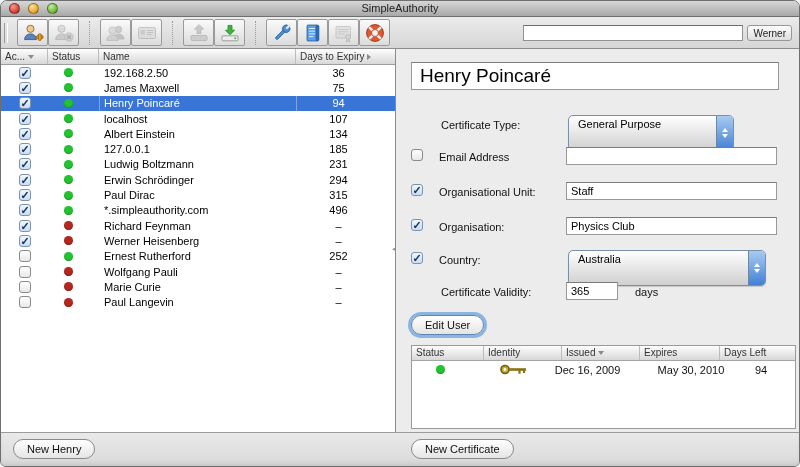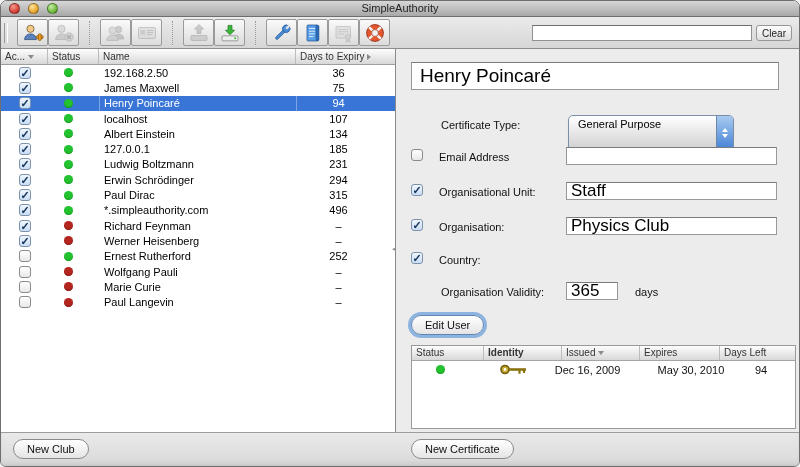--- a/index.html
+++ b/index.html
@@ -62,41 +62,41 @@
   .dot.red   { background:var(--red,#b5261f);  box-shadow:inset 0 -1px 1px rgba(70,0,0,.4); }
   .aqua-check {
     width:12px; height:12px; border:1px solid #8a8a8a; border-radius:3px; background:linear-gradient(#ffffff,#e8e8e8);
     font-size:11px; font-weight:bold; color:#16365c; line-height:10px; text-align:center; display:inline-block;
   }
   .aqua-check.checked { background:linear-gradient(#f0f6fd,#c9ddf5); border-color:#7d93ac; }
   .divider-knob { position:absolute; left:391px; top:196px; width:4px; height:7px; color:#8e8e8e; font-size:7px; line-height:7px; }
   
   .right-panel { position:relative; flex:1; background:#ececec; font-size:11px; color:#111; }
   .abs { position:absolute; }
-  .tfield { border:1px solid #989898; border-top-color:#7b7b7b; background:#fff; font-size:17px; padding:0 4px; font-family:"Liberation Sans",sans-serif; }
+  .tfield { border:1px solid #989898; border-top-color:#7b7b7b; background:#fff; font-size:11px; padding:0 4px; font-family:"Liberation Sans",sans-serif; }
   .name-field { left:15px; top:13px; width:368px; height:28px; font-size:19px; padding:0 8px; }
   .flabel { line-height:18px; white-space:nowrap; }
   .popup {
     display:flex; align-items:stretch; height:36px; border:1px solid #7b90a8; border-radius:5px; overflow:hidden;
     background:linear-gradient(#ffffff,#cfcfcf); box-shadow:0 1px 1px rgba(0,0,0,.15);
   }
   .popup .ptext { flex:1; font-size:11px; line-height:17px; padding-left:9px; color:#000; }
   .popup .pcap { width:17px; background:linear-gradient(#a7cbf1,#4480d4); border-left:1px solid #6d87a6; display:flex; flex-direction:column; align-items:center; justify-content:center; gap:2px; }
   .pcap .up { width:0; height:0; border-left:3px solid transparent; border-right:3px solid transparent; border-bottom:4px solid #fff; }
   .pcap .dn { width:0; height:0; border-left:3px solid transparent; border-right:3px solid transparent; border-top:4px solid #fff; }
   .pill-btn {
     height:20px; padding:0 13px; font-size:11px; color:#111; font-family:"Liberation Sans",sans-serif;
     background:linear-gradient(#ffffff,#e4e4e4); border:1px solid #8a8a8a; border-radius:10px;
   }
   .pill-btn.focused { box-shadow:0 0 0 3px rgba(110,160,220,.75); border-color:#5e86b5; }
   
   .cert-table { left:15px; top:296px; width:385px; height:84px; border:1px solid #9a9a9a; background:#fff; }
   .cheader { display:flex; height:15px; background:linear-gradient(#fdfdfd,#d8d8d8); border-bottom:1px solid #a5a5a5; font-size:10px; color:#333; }
   .cheader .hcell { border-right:1px solid #bcbcbc; padding:1px 0 0 4px; white-space:nowrap; }
-  .cc-status{width:72px;} .cc-identity{width:78px;font-weight:bold;} .cc-issued{width:78px;} .cc-expires{width:80px;} .cc-days{width:75px; border-right:none !important;}
+  .cc-status{width:72px;} .cc-identity{width:78px;} .cc-issued{width:78px;} .cc-expires{width:80px;} .cc-days{width:75px; border-right:none !important;}
   .crow { display:flex; height:17px; align-items:flex-end; font-size:11px; }
   .crow .cell { display:flex; align-items:center; height:100%; }
   
   .bottombar {
     position:relative; height:36px; background:linear-gradient(#e9e9e9,#d8d8d8);
     border-top:1px solid #9c9c9c; box-shadow:inset 0 -6px 8px -6px rgba(0,0,0,.25);
   }
   .new-user { position:absolute; left:12px; top:6px; }
   .new-cert { position:absolute; left:410px; top:6px; }
   svg { display:block; }
@@ -222,21 +222,21 @@
             <g transform="rotate(45 11 11)" stroke="#f2f2f2" stroke-width="2.4">
               <path d="M11 2.6v4.8M11 14.6v4.8M2.6 11h4.8M14.6 11h4.8"></path>
             </g>
             <circle cx="11" cy="11" r="3.4" fill="#f2f2f2" stroke="#93301a" stroke-width="0.6"></circle>
           </svg>
         </span>
       </button>
     </div>
     <div class="search-wrap">
       <input class="search-input" type="text" value="" style="">
-      <button class="clear-btn">Clear</button>
+      <button class="clear-btn">Werner</button>
     </div>
   </div>
 
   <div class="main">
     <div class="left-panel">
       <div class="uheader">
         <div class="hcell h-active"><span>Ac...</span><span class="tri-down"></span></div>
         <div class="hcell h-status">Status</div>
         <div class="hcell h-name">Name</div>
         <div class="hcell h-days"><span>Days to Expiry</span><span class="tri-right"></span></div>
@@ -425,22 +425,29 @@
       <span class="abs aqua-check checked" style="left:15px; top:135px;">✓</span>
       <div class="abs flabel" style="left:43px; top:134px;">Organisational Unit:</div>
       <input class="abs tfield" style="left: 170px; top: 133px; width: 211px; height: 18px;" type="text" value="Staff">
 
       <span class="abs aqua-check checked" style="left:15px; top:170px;">✓</span>
       <div class="abs flabel" style="left:43px; top:169px;">Organisation:</div>
       <input class="abs tfield" style="left: 170px; top: 168px; width: 211px; height: 18px;" type="text" value="Physics Club">
 
       <span class="abs aqua-check checked" style="left:15px; top:203px;">✓</span>
       <div class="abs flabel" style="left:43px; top:202px;">Country:</div>
-
-      <div class="abs flabel" style="left:45px; top:234px;">Organisation Validity:</div>
+      <div class="abs popup" style="left:172px; top:201px; width:198px;">
+        <span class="ptext">Australia</span>
+        <span class="pcap">
+            <span class="up"></span>
+            <span class="dn"></span>
+          </span>
+      </div>
+
+      <div class="abs flabel" style="left:45px; top:234px;">Certificate Validity:</div>
       <input class="abs tfield" style="left: 170px; top: 233px; width: 52px; height: 18px;" type="text" value="365">
       <div class="abs flabel" style="left:230px; top:234px;margin-left:9px;">days</div>
 
       <button class="abs pill-btn focused" style="left:15px; top:266px;">Edit User</button>
 
       <div class="abs cert-table">
         <div class="cheader">
           <div class="hcell cc-status">Status</div>
           <div class="hcell cc-identity">Identity</div>
           <div class="hcell cc-issued"><span>Issued</span><span class="tri-down"></span></div>
@@ -465,16 +472,16 @@
               <div class="cell cc-issued" style="padding-left: 3px;">Dec 16, 2009</div>
               <div class="cell cc-expires" style="padding-left: 3px; margin-left: 32px;">May 30, 2010</div>
               <div class="cell cc-days" style="justify-content: center;">94</div>
             </div>
           </div>
       </div>
     </div>
   </div>
 
   <div class="bottombar">
-    <button class="pill-btn new-user">New Club</button>
+    <button class="pill-btn new-user">New Henry</button>
     <button class="pill-btn new-cert">New Certificate</button>
   </div>
 </div>
 
 </body></html>

